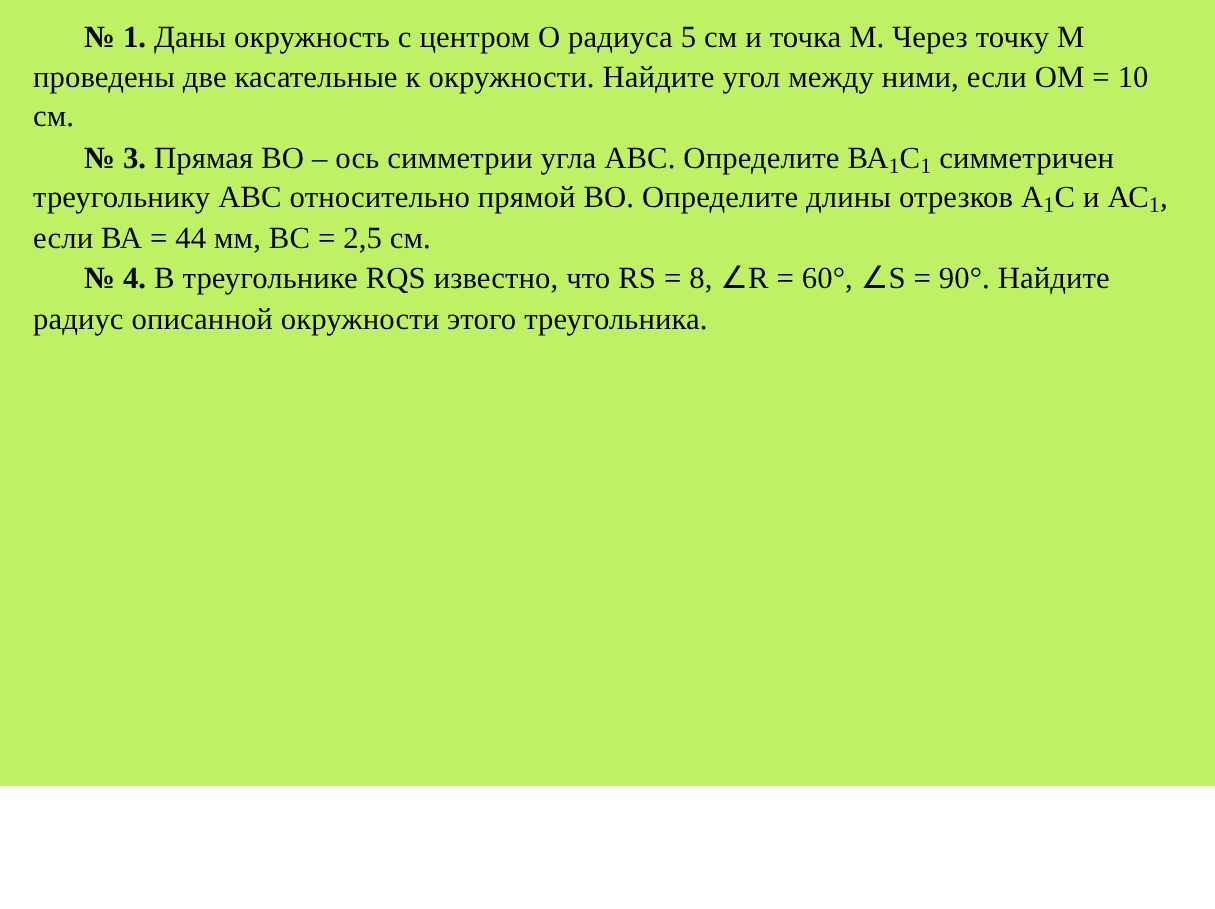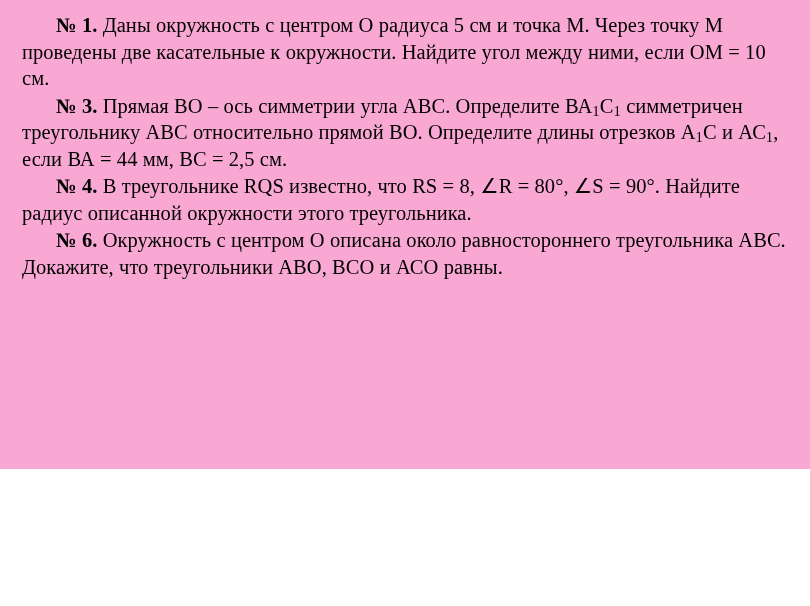--- a/index.html
+++ b/index.html
@@ -10,23 +10,23 @@
     width: 810px;
     height: 606px;
     background: #ffffff;
     font-family: "Liberation Serif", serif;
     color: #000000;
     overflow: hidden;
   }
   .page {
     box-sizing: border-box;
     width: 810px;
-    height: 469px;
+    height: 524px;
     padding: 12px 22px 10px 22px;
-    background: #f9a8d4;
+    background: #bef264;
   }
   .problem {
     font-size: 20.5px;
     line-height: 1.295;
     text-indent: 34px;
     text-align: left;
     margin: 0 0 1px 0;
     letter-spacing: 0.05px;
     word-spacing: 0.1px;
   }
@@ -53,23 +53,19 @@
   </p>
 
 
   <p class="problem">
     <span class="num">№ 3.</span>
     <span class="body-text" id="problem-3-text"><span>Прямая ВО – ось симметрии угла АВС. Определите ВА</span><span class="sub">1</span><span>С</span><span class="sub">1</span><span> симметричен треугольнику АВС относительно прямой ВО. Определите длины отрезков А</span><span class="sub">1</span><span>С и АС</span><span class="sub">1</span><span>, если ВА = 44 мм, ВС = 2,5 см.</span></span>
   </p>
 
   <p class="problem">
     <span class="num">№ 4.</span>
-    <span class="body-text">В треугольнике RQS известно, что RS = 8, ∠R = 80°, ∠S = 90°. Найдите радиус описанной окружности этого треугольника.</span>
+    <span class="body-text">В треугольнике RQS известно, что RS = 8, ∠R = 60°, ∠S = 90°. Найдите радиус описанной окружности этого треугольника.</span>
   </p>
 
 
-  <p class="problem">
-    <span class="num">№ 6.</span>
-    <span class="body-text">Окружность с центром О описана около равностороннего треугольника АВС. Докажите, что треугольники АВО, ВСО и АСО равны.</span>
-  </p>
 
 
 </div>
 
 </body></html>

